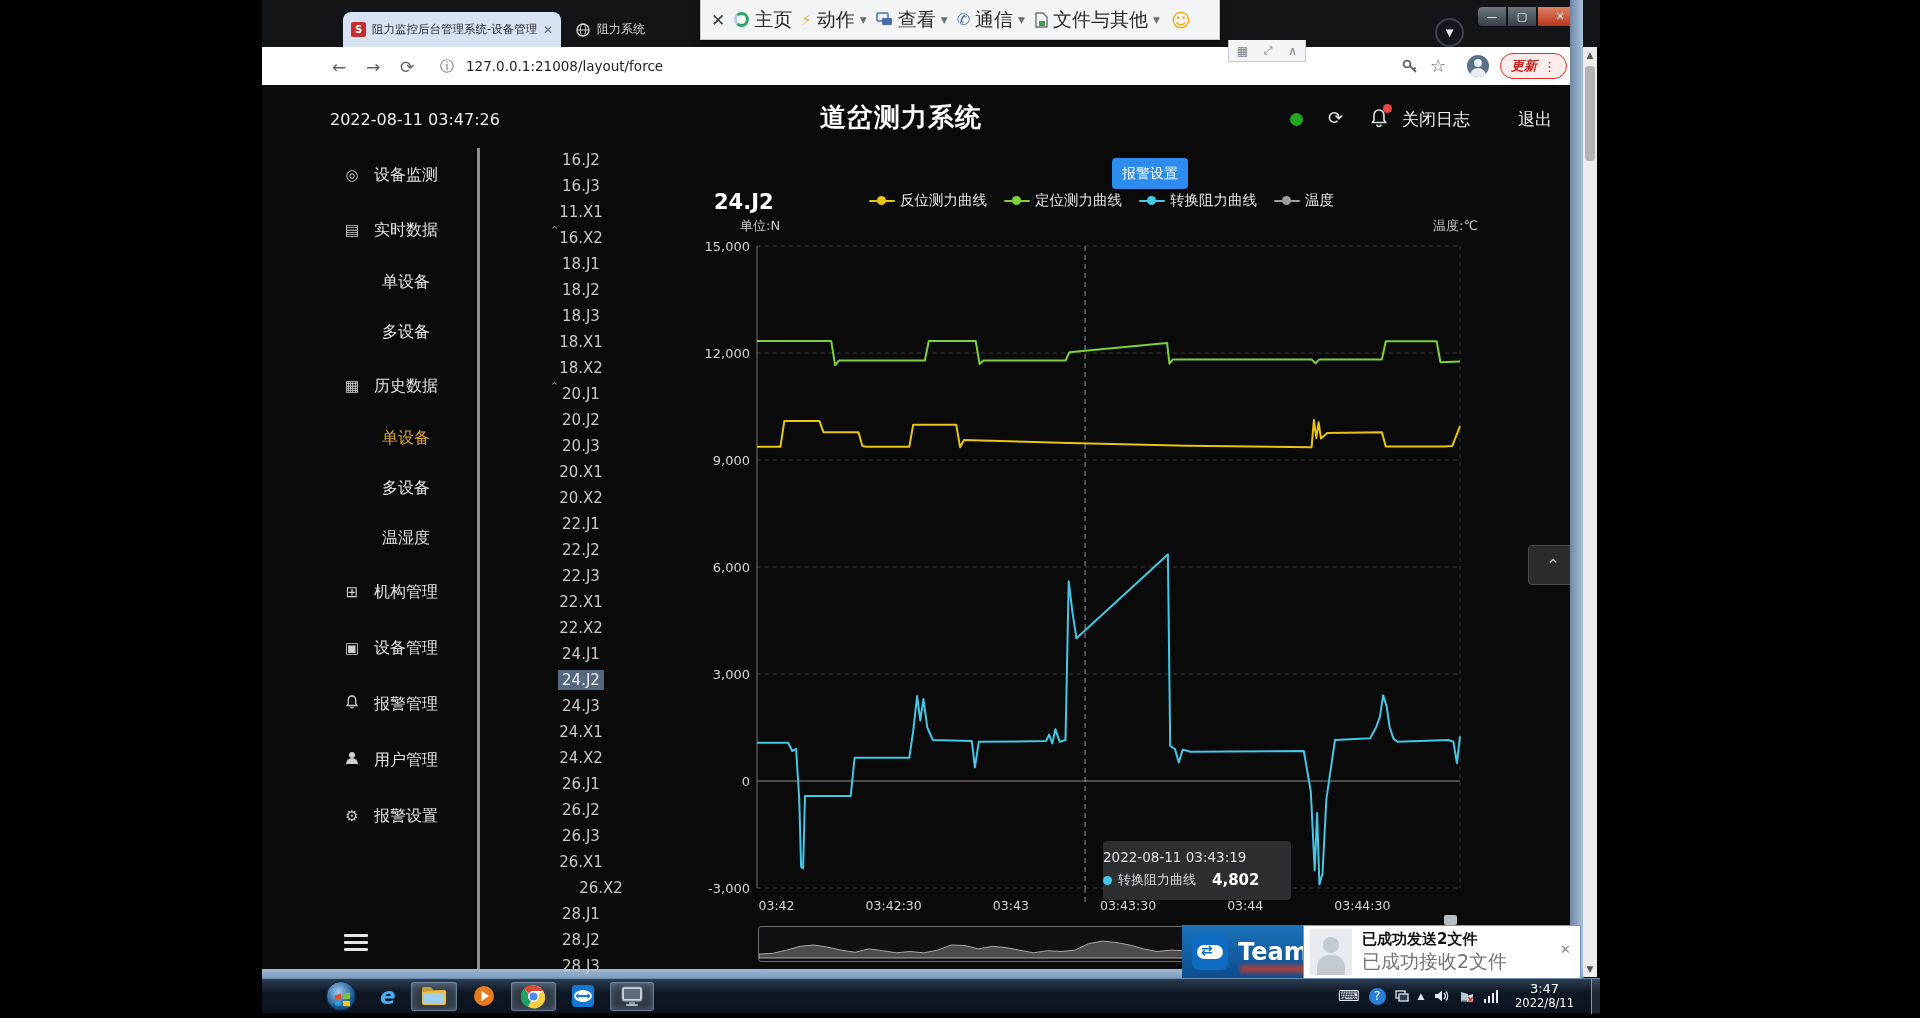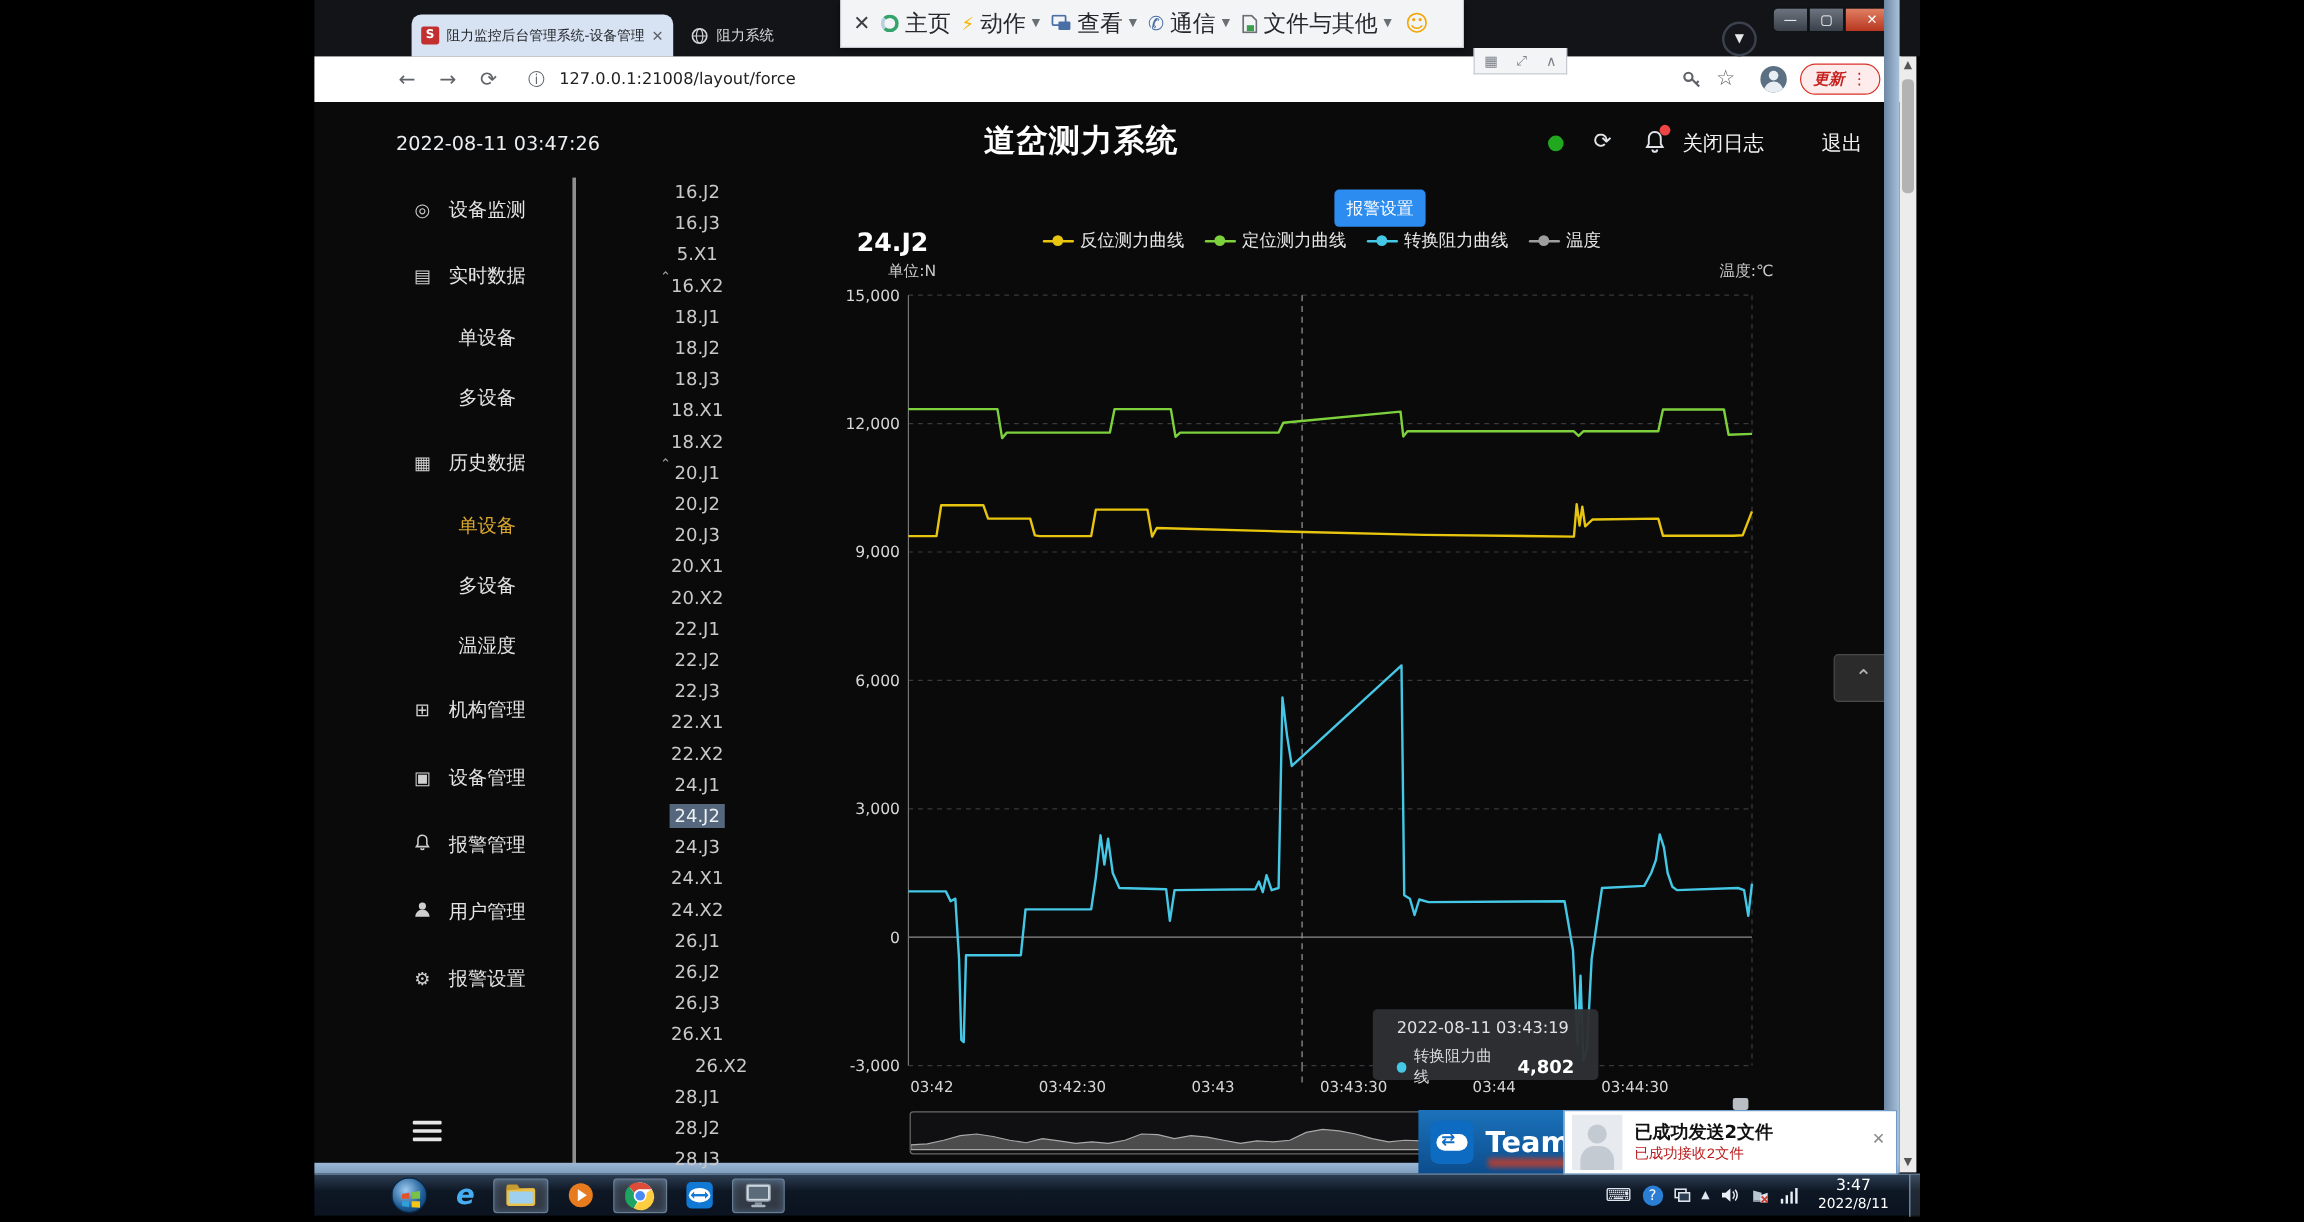--- a/index.html
+++ b/index.html
@@ -56,21 +56,21 @@
   #timebox{left:714px;top:157px;width:388px;height:33px;border:1px solid #3c3c3e;border-radius:4px;background:#0e0e10;display:flex;align-items:center;color:#c9ccd1;font-size:14.5px;}
   #alarmbtn{left:1112px;top:158px;width:76px;height:31px;background:#2d8cf0;color:#fff;font-size:14px;border-radius:4px;display:flex;align-items:center;justify-content:center;}
   #charttitle{font-size:21px;font-weight:bold;color:#fff;}
   #legend{left:700px;top:188px;width:634px;height:24px;display:flex;justify-content:flex-end;align-items:center;gap:17px;}
   .litem{display:flex;align-items:center;gap:5px;color:#e8e8e8;font-size:14.5px;white-space:nowrap;}
   .lmark{position:relative;width:26px;height:9px;}
   .lmark .ln{position:absolute;top:4px;left:0;width:26px;height:2px;border-radius:1px;}
   .lmark .dt2{position:absolute;top:0;left:8px;width:9px;height:9px;border-radius:50%;}
   .unitlbl{font-size:13px;color:#c9c9c9;}
   
-  #tooltip{left:1103px;top:841px;width:188px;height:59px;background:rgba(46,48,51,.96);border-radius:4px;padding:8px 20px 6px;z-index:30;margin-left:41px;}
+  #tooltip{left:1103px;top:841px;width:188px;height:59px;background:rgba(46,48,51,.96);border-radius:4px;padding:8px 0 6px;z-index:30;}
   #tooltip .l1{font-size:13.5px;color:#dfe2e5;}
   #tooltip .l2{display:flex;align-items:center;gap:6px;margin-top:6px;}
   #tooltip .dot{width:9px;height:9px;border-radius:50%;}
   #tooltip .sn{font-size:13px;color:#d7dadd;}
   #tooltip .vv{font-size:15px;font-weight:bold;color:#fff;margin-left:10px;}
   
   #minimap{left:758px;top:926px;width:812px;height:36px;border:1px solid #6b6b6b;border-radius:3px;background:#101012;overflow:hidden;}
   #mmhandle{left:1444px;top:915px;width:13px;height:10px;background:#b9bec4;border-radius:2px;z-index:5;}
   #totop{left:1528px;top:545px;width:50px;height:40px;background:#2b2b2c;border:1px solid #4a4a4c;border-radius:4px;color:#b5b5b5;display:flex;align-items:center;justify-content:center;font-size:17px;}
   
@@ -78,21 +78,21 @@
   #tvlogo{width:36px;height:36px;border-radius:7px;background:#0d6cc1;position:relative;flex:0 0 auto;}
   #tvlogo:before{content:"";position:absolute;left:5px;top:11px;width:26px;height:14px;border-radius:8px;background:#fff;}
   #tvlogo:after{content:"⇄";position:absolute;left:9px;top:8px;color:#0d6cc1;font-weight:bold;font-size:14px;}
   #tvpanel .tw{color:#fff;font-size:24px;font-weight:bold;}
   #tvred{position:absolute;left:58px;top:40px;width:150px;height:8px;background:rgba(200,60,40,.8);filter:blur(2px);}
   #notif{left:1303px;top:925px;width:278px;height:54px;background:#fff;border:1px solid #6f9cc9;box-shadow:0 0 0 2px rgba(255,255,255,.7) inset;z-index:25;display:flex;align-items:center;}
   #notif .av{width:42px;height:46px;background:#e7eaee;margin:0 10px 0 6px;position:relative;overflow:hidden;flex:0 0 auto;}
   #notif .av:before{content:"";position:absolute;left:13px;top:8px;width:16px;height:16px;border-radius:50%;background:#c3cad2;}
   #notif .av:after{content:"";position:absolute;left:7px;top:26px;width:28px;height:20px;border-radius:12px 12px 0 0;background:#c3cad2;}
   #notif .n1{font-size:15px;font-weight:bold;color:#111;}
-  #notif .n2{font-size:12px;color:#b91c1c;font-family:Liberation Mono, monospace;}
+  #notif .n2{font-size:19px;color:#737373;}
   #notif .nx{position:absolute;right:9px;top:16px;color:#8a8a8a;font-size:13px;}
   
   #winborder{left:1570px;top:0;width:13px;height:977px;background:linear-gradient(90deg,#6e87a3,#a9c2dc);}
   #scrollb{left:1583px;top:47px;width:14px;height:930px;background:#ececec;}
   #sthumb{left:1585px;top:66px;width:10px;height:95px;background:#b3b3b3;border-radius:4px;}
   .sarr{position:absolute;left:1583px;width:14px;height:16px;color:#555;font-size:9px;display:flex;align-items:center;justify-content:center;}
   #botborder{left:262px;top:969px;width:1321px;height:9px;background:linear-gradient(#9db8d6,#7e9cbd);}
   
   #taskbar{left:262px;top:978px;width:1338px;height:35px;background:linear-gradient(#2c3d52,#0e1724 40%,#0b1320);border-top:1px solid #6f8eae;display:flex;align-items:center;z-index:40;}
   .tbtn{height:29px;margin:0 3px;border-radius:3px;display:flex;align-items:center;justify-content:center;padding:0 9px;}
@@ -469,21 +469,21 @@
     </div>
   </div>
   <div class="abs blackstrip"></div>
 <div class="abs drow" style="top: 147px;">
       <span>16.J2</span>
     </div>
     <div class="abs drow" style="top: 173px;">
       <span>16.J3</span>
     </div>
     <div class="abs drow" style="top: 199px;">
-      <span>5.X1</span>
+      <span>11.X1</span>
     </div>
     <div class="abs drow" style="top: 225px;">
       <span>16.X2</span>
     </div>
     <div class="abs drow" style="top: 251px;">
       <span>18.J1</span>
     </div>
     <div class="abs drow" style="top: 277px;">
       <span>18.J2</span>
     </div>

